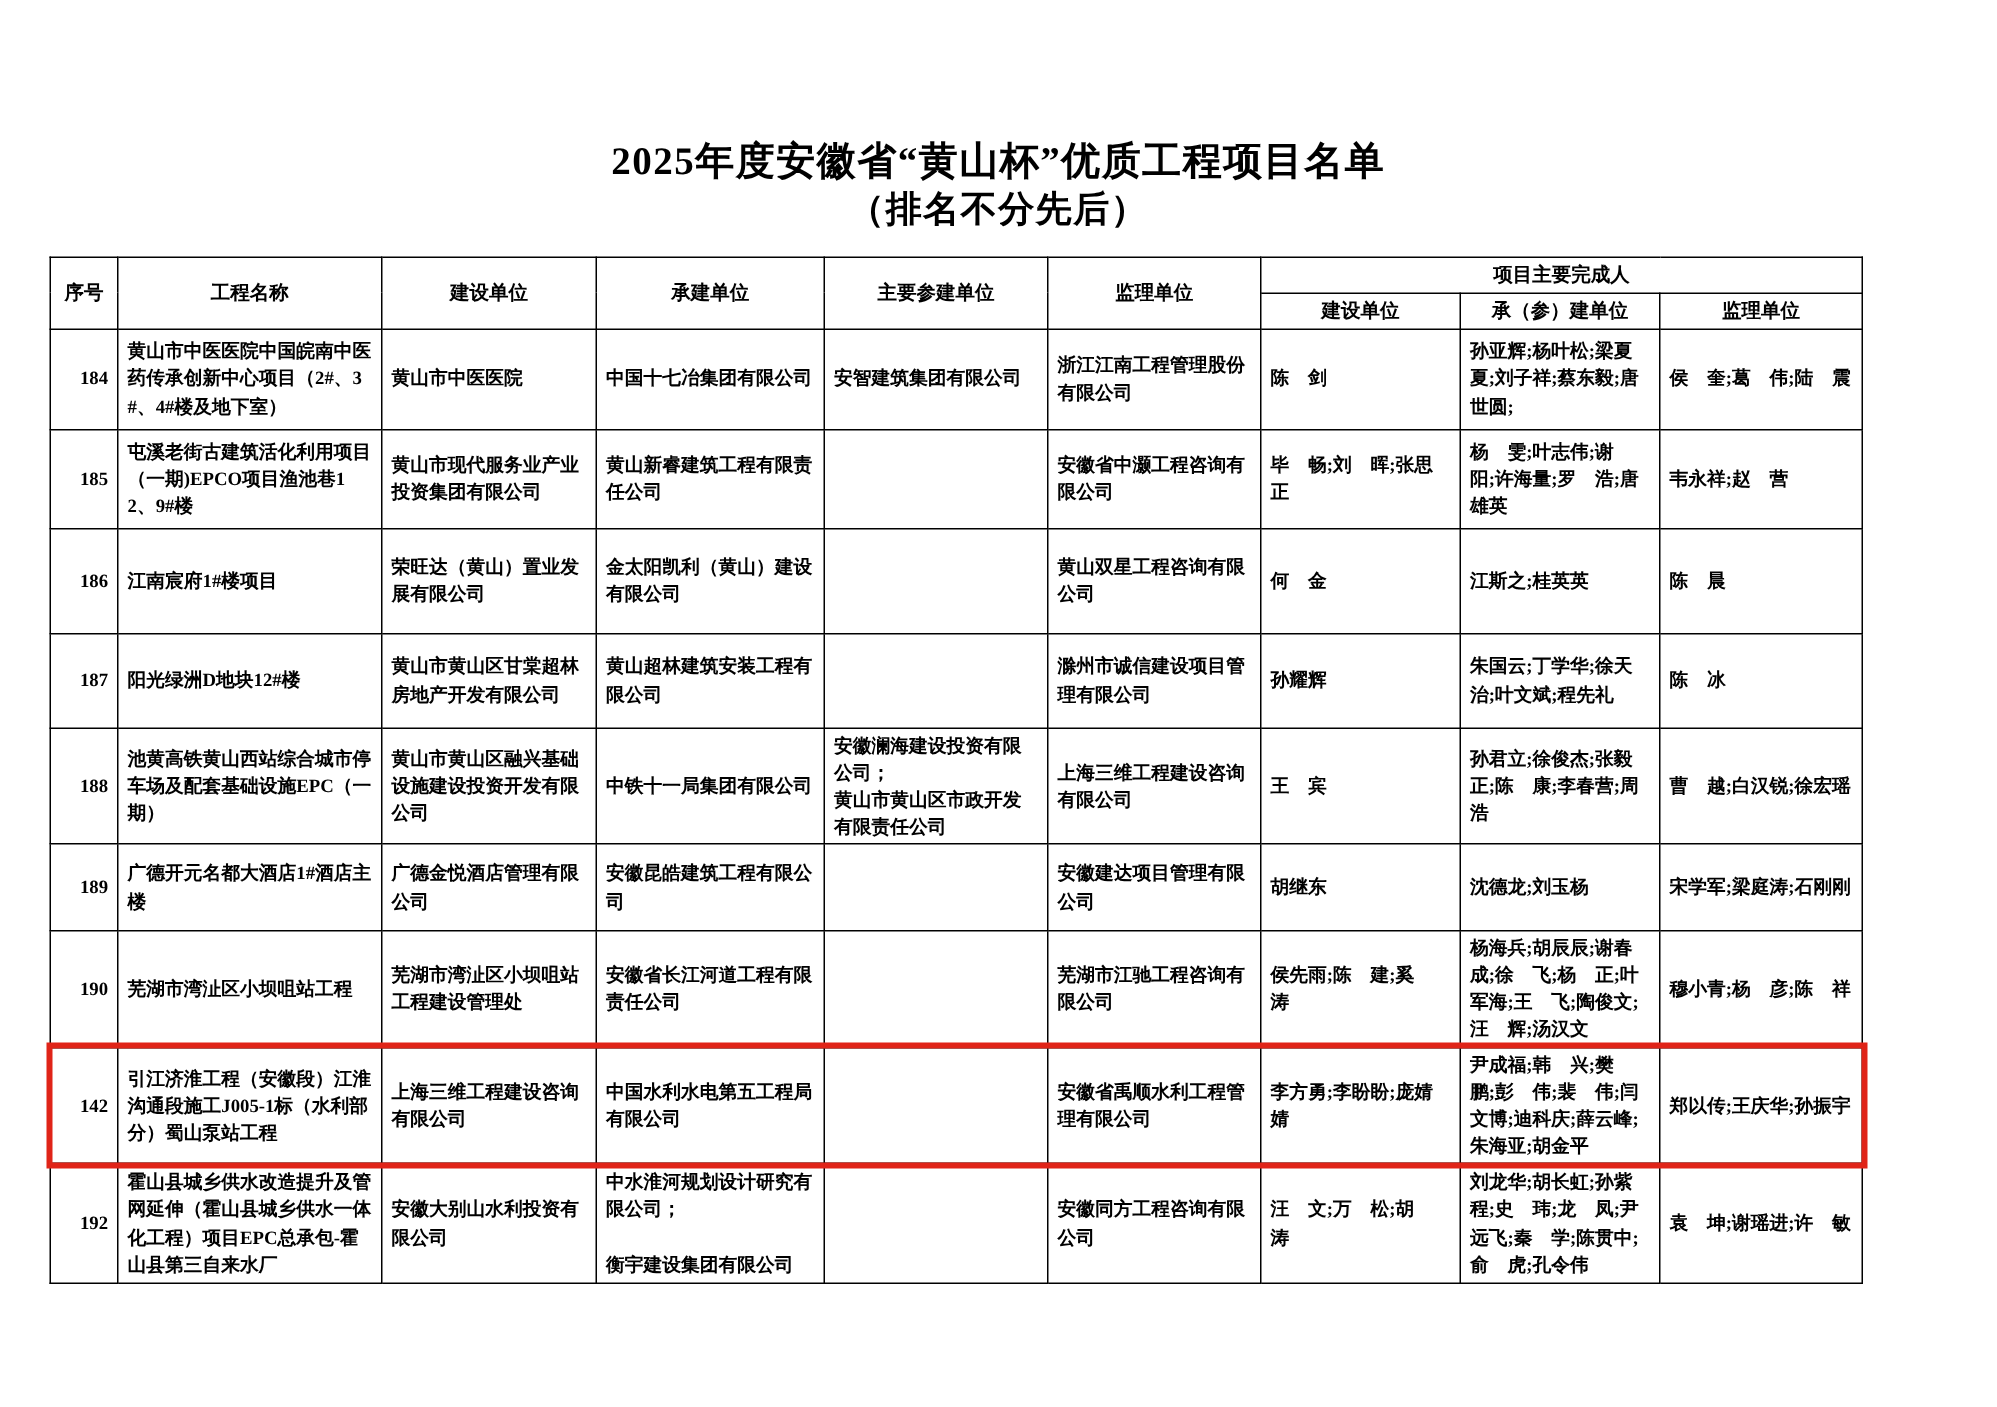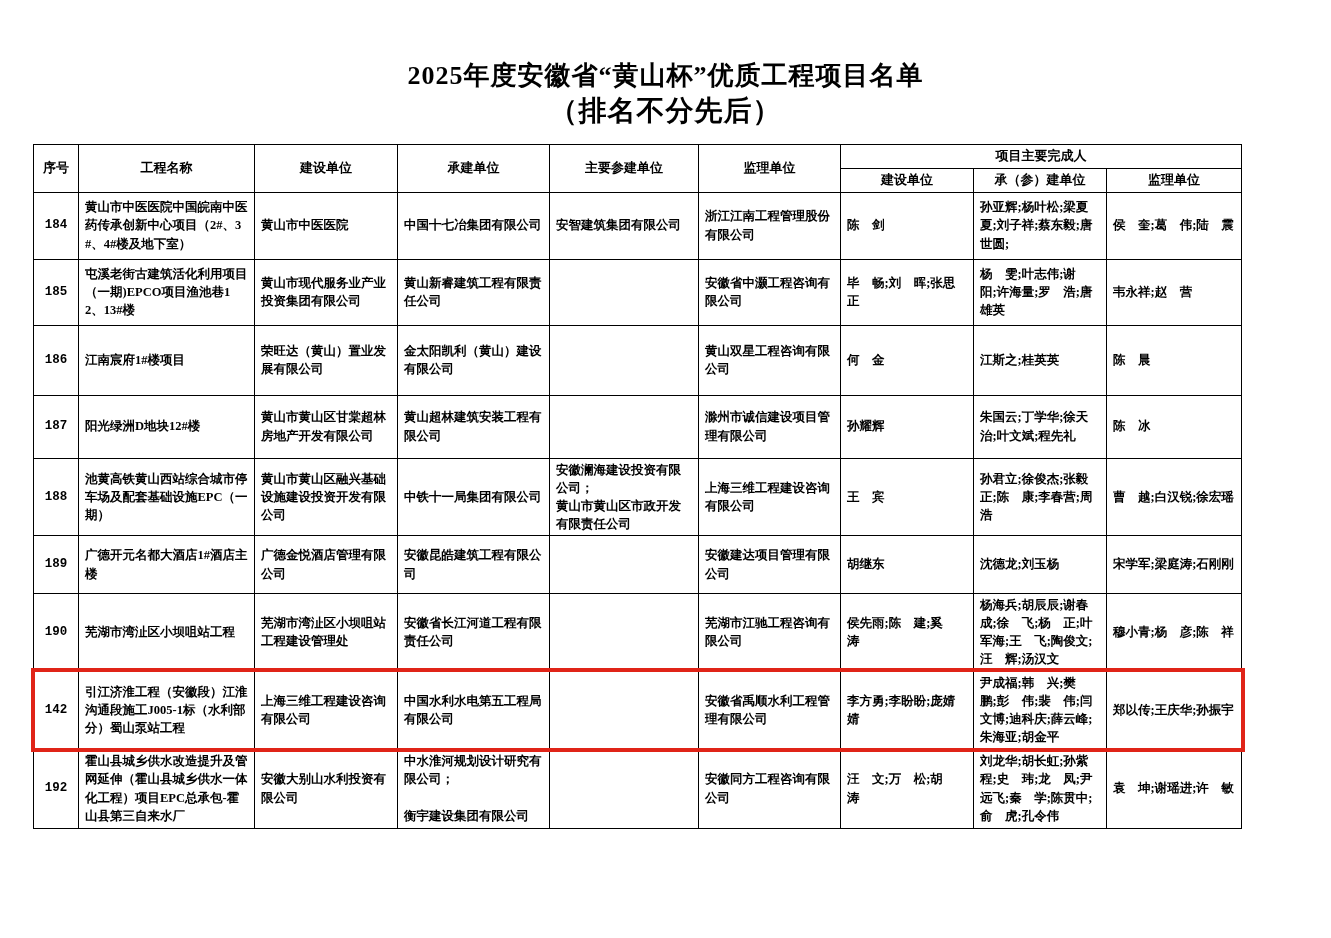--- a/index.html
+++ b/index.html
@@ -1,38 +1,38 @@
 <!DOCTYPE html>
 <html><head>
 <meta charset="utf-8">
 <style>
   html,body{margin:0;padding:0;background:#ffffff;}
   body{
     width:1331px;height:938px;overflow:hidden;
     font-family:"Liberation Serif","DejaVu Serif",serif;
     color:#000;
   }
-  .title-block{padding-top:60px;text-align:center;line-height:1.25;}
+  .title-block{padding-top:92px;text-align:center;line-height:1.25;}
   .doc-title{font-size:26px;font-weight:bold;letter-spacing:1px;}
-  .doc-subtitle{font-size:28px;font-weight:bold;letter-spacing:1px;}
+  .doc-subtitle{font-size:24px;font-weight:bold;letter-spacing:1px;}
   table.main{
     border-collapse:collapse;table-layout:fixed;
     margin-left:33px;margin-top:16px;width:1208px;
   }
   table.main th, table.main td{
     border:1px solid #000;
     font-size:12.5px;font-weight:bold;
     padding:2px 6px;
     vertical-align:middle;
     white-space:pre-line;
     word-break:break-all;
     line-height:1.45;
   }
   table.main th{text-align:center;font-size:13px;padding:2px 2px;}
-  td.c-seq{text-align:center;padding:2px 2px;font-family:Liberation Mono, monospace;}
+  td.c-seq{text-align:right;padding:2px 2px;}
   td{text-align:left;}
   tr.highlight-row{outline:4px solid #e02418;outline-offset:-1px;}
 </style>
 </head>
 <body>
 
 <div class="title-block">
   <div class="doc-title">2025年度安徽省“黄山杯”优质工程项目名单</div>
   <div class="doc-subtitle">（排名不分先后）</div>
 </div>
@@ -72,21 +72,21 @@
       <td>黄山市中医医院</td>
       <td>中国十七冶集团有限公司</td>
       <td>安智建筑集团有限公司</td>
       <td>浙江江南工程管理股份有限公司</td>
       <td>陈　剑</td>
       <td>孙亚辉;杨叶松;梁夏夏;刘子祥;蔡东毅;唐世圆;</td>
       <td>侯　奎;葛　伟;陆　震</td>
     </tr>
     <tr style="height:66px">
       <td class="c-seq">185</td>
-      <td>屯溪老街古建筑活化利用项目（一期)EPCO项目渔池巷12、13#楼</td>
+      <td>屯溪老街古建筑活化利用项目（一期)EPCO项目渔池巷12、9#楼</td>
       <td>黄山市现代服务业产业投资集团有限公司</td>
       <td>黄山新睿建筑工程有限责任公司</td>
       <td></td>
       <td>安徽省中灏工程咨询有限公司</td>
       <td>毕　畅;刘　晖;张思正</td>
       <td>杨　雯;叶志伟;谢　阳;许海量;罗　浩;唐雄英</td>
       <td>韦永祥;赵　营</td>
     </tr>
     <tr style="height:70px">
       <td class="c-seq">186</td>

